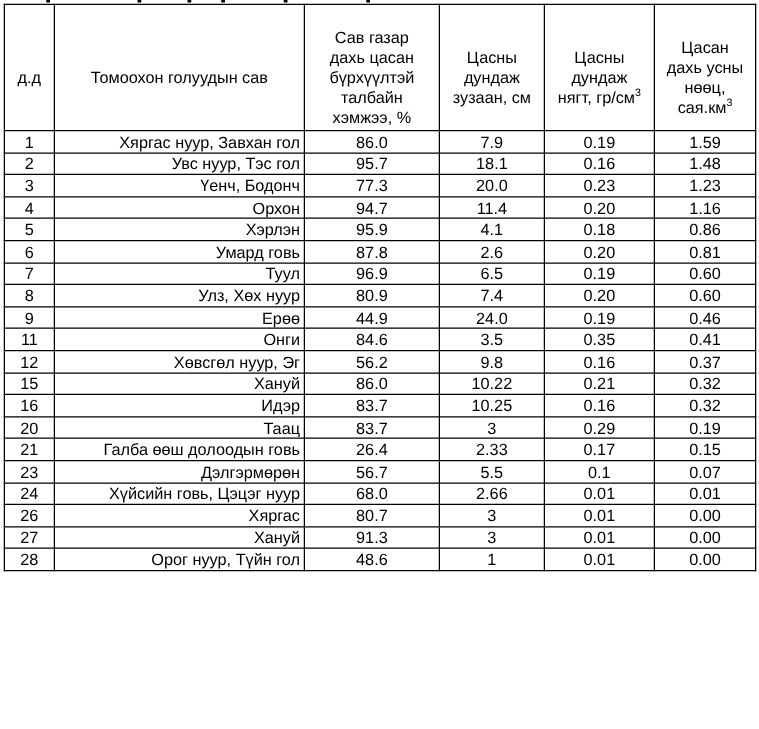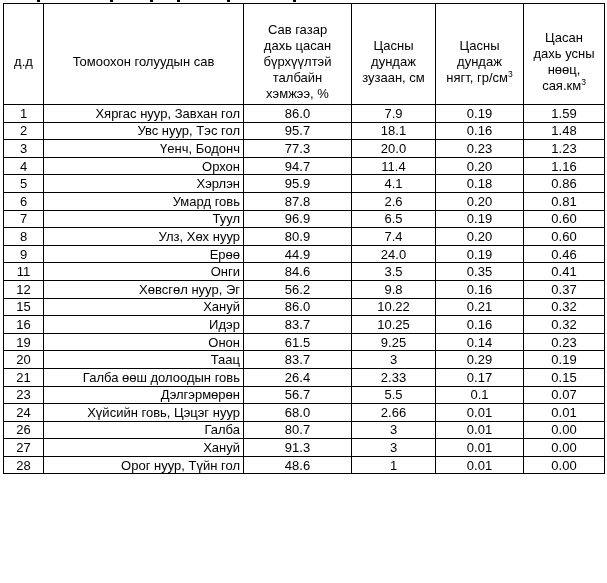--- a/index.html
+++ b/index.html
@@ -213,28 +213,20 @@
       </tr>
       <tr>
         <td>16</td>
         <td class="left">Идэр</td>
         <td>83.7</td>
         <td>10.25</td>
         <td>0.16</td>
         <td>0.32</td>
       </tr>
       <tr>
-        <td>19</td>
-        <td class="left">Онон</td>
-        <td>61.5</td>
-        <td>9.25</td>
-        <td>0.14</td>
-        <td>0.23</td>
-      </tr>
-      <tr>
         <td>20</td>
         <td class="left">Таац</td>
         <td>83.7</td>
         <td>3</td>
         <td>0.29</td>
         <td>0.19</td>
       </tr>
       <tr>
         <td>21</td>
         <td class="left">Галба өөш долоодын говь</td>
@@ -254,21 +246,21 @@
       <tr>
         <td>24</td>
         <td class="left">Хүйсийн говь, Цэцэг нуур</td>
         <td>68.0</td>
         <td>2.66</td>
         <td>0.01</td>
         <td>0.01</td>
       </tr>
       <tr>
         <td>26</td>
-        <td class="left">Галба</td>
+        <td class="left">Хяргас</td>
         <td>80.7</td>
         <td>3</td>
         <td>0.01</td>
         <td>0.00</td>
       </tr>
       <tr>
         <td>27</td>
         <td class="left">Хануй</td>
         <td>91.3</td>
         <td>3</td>

